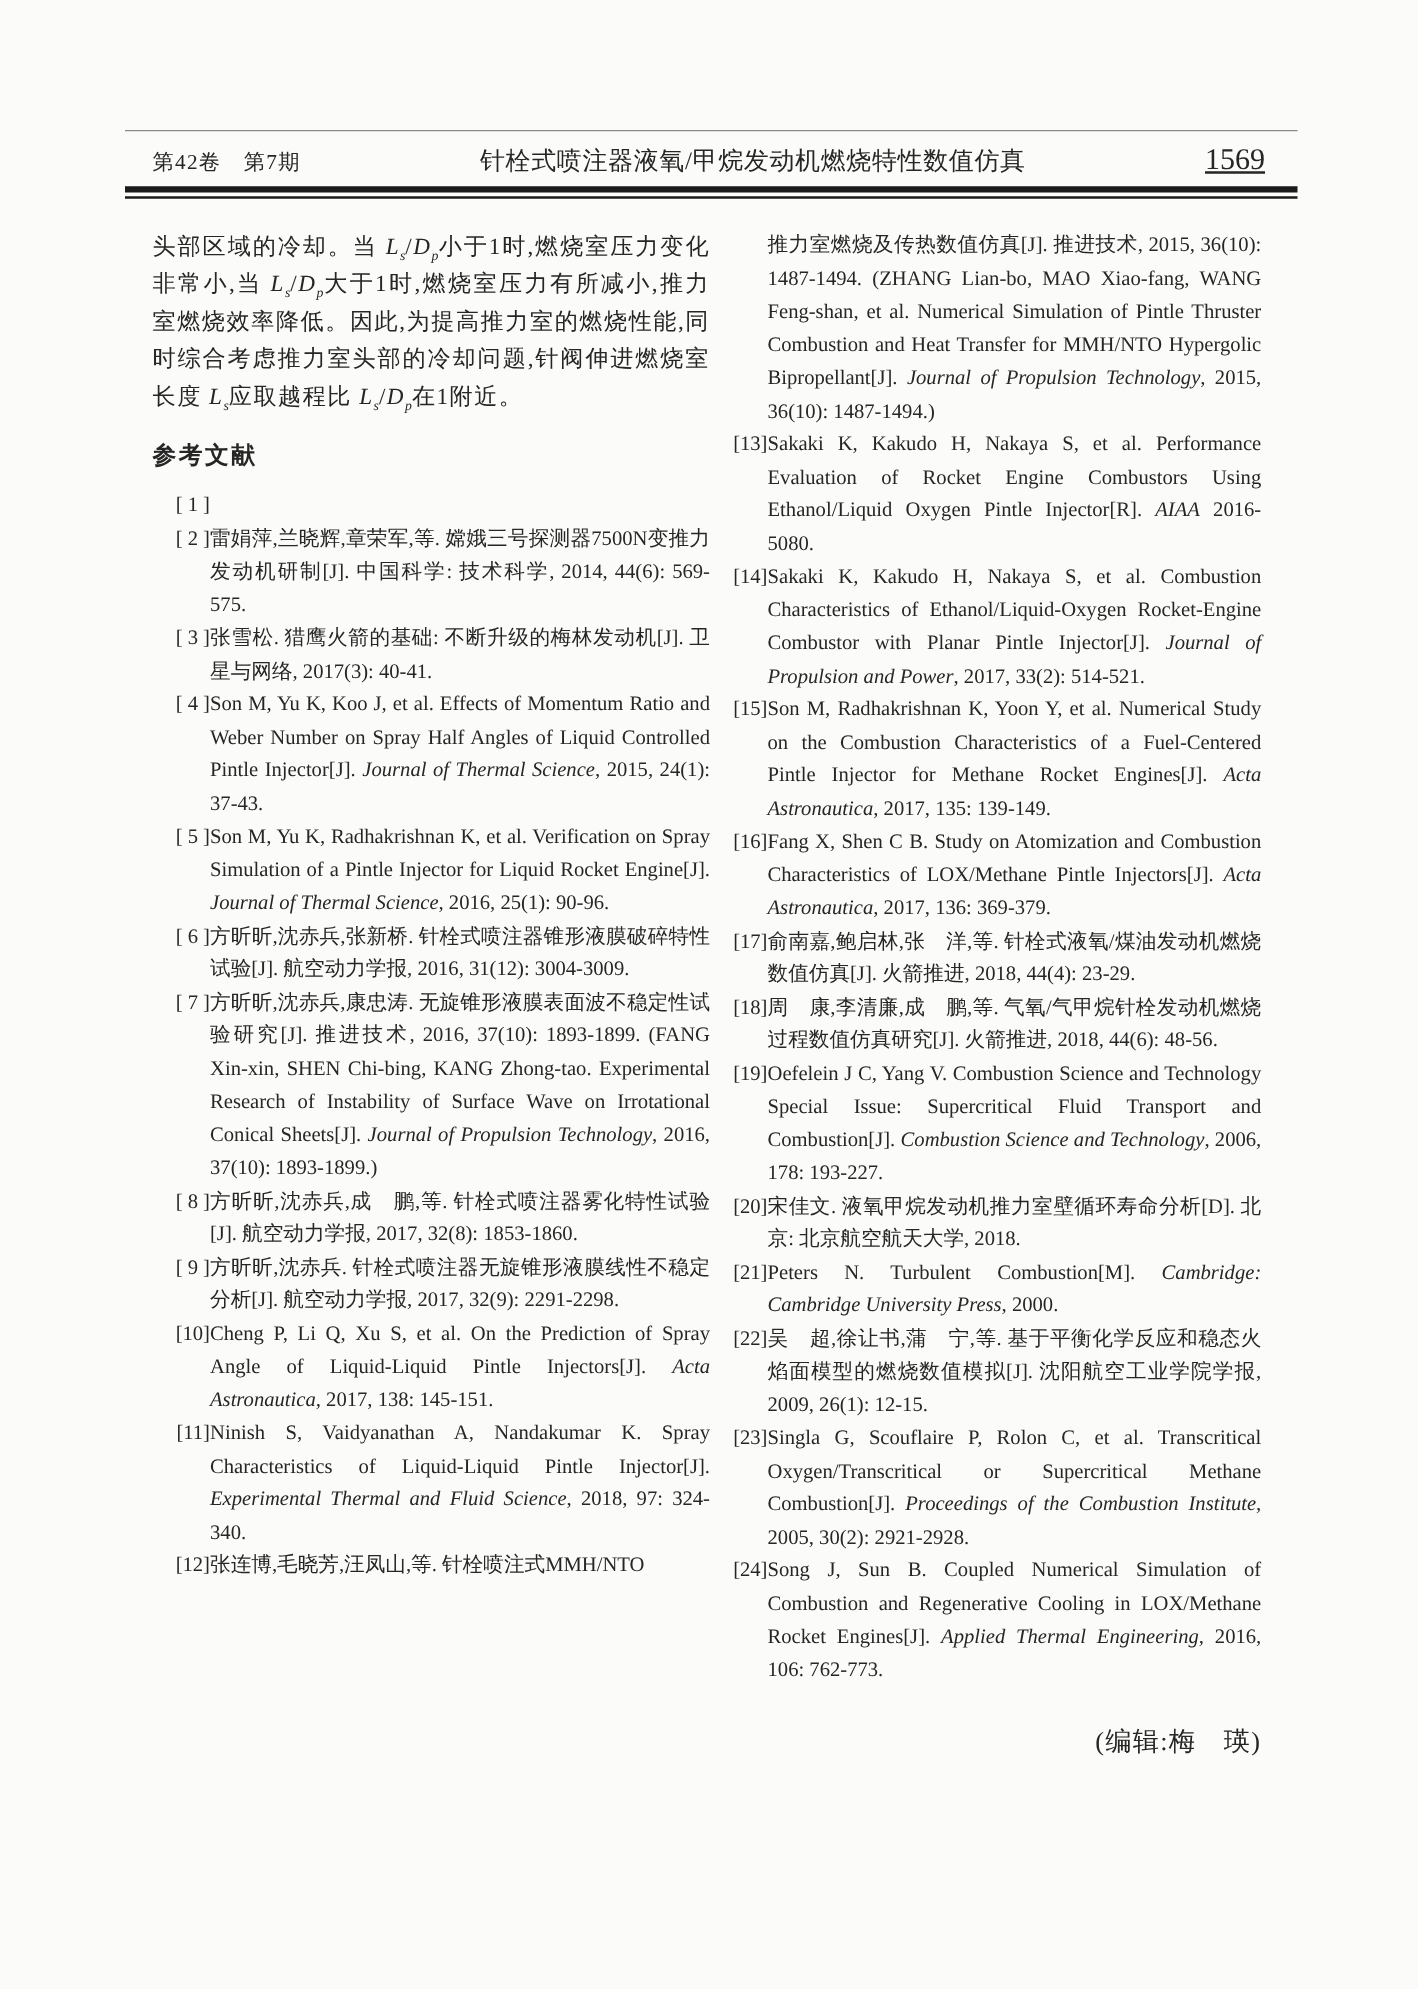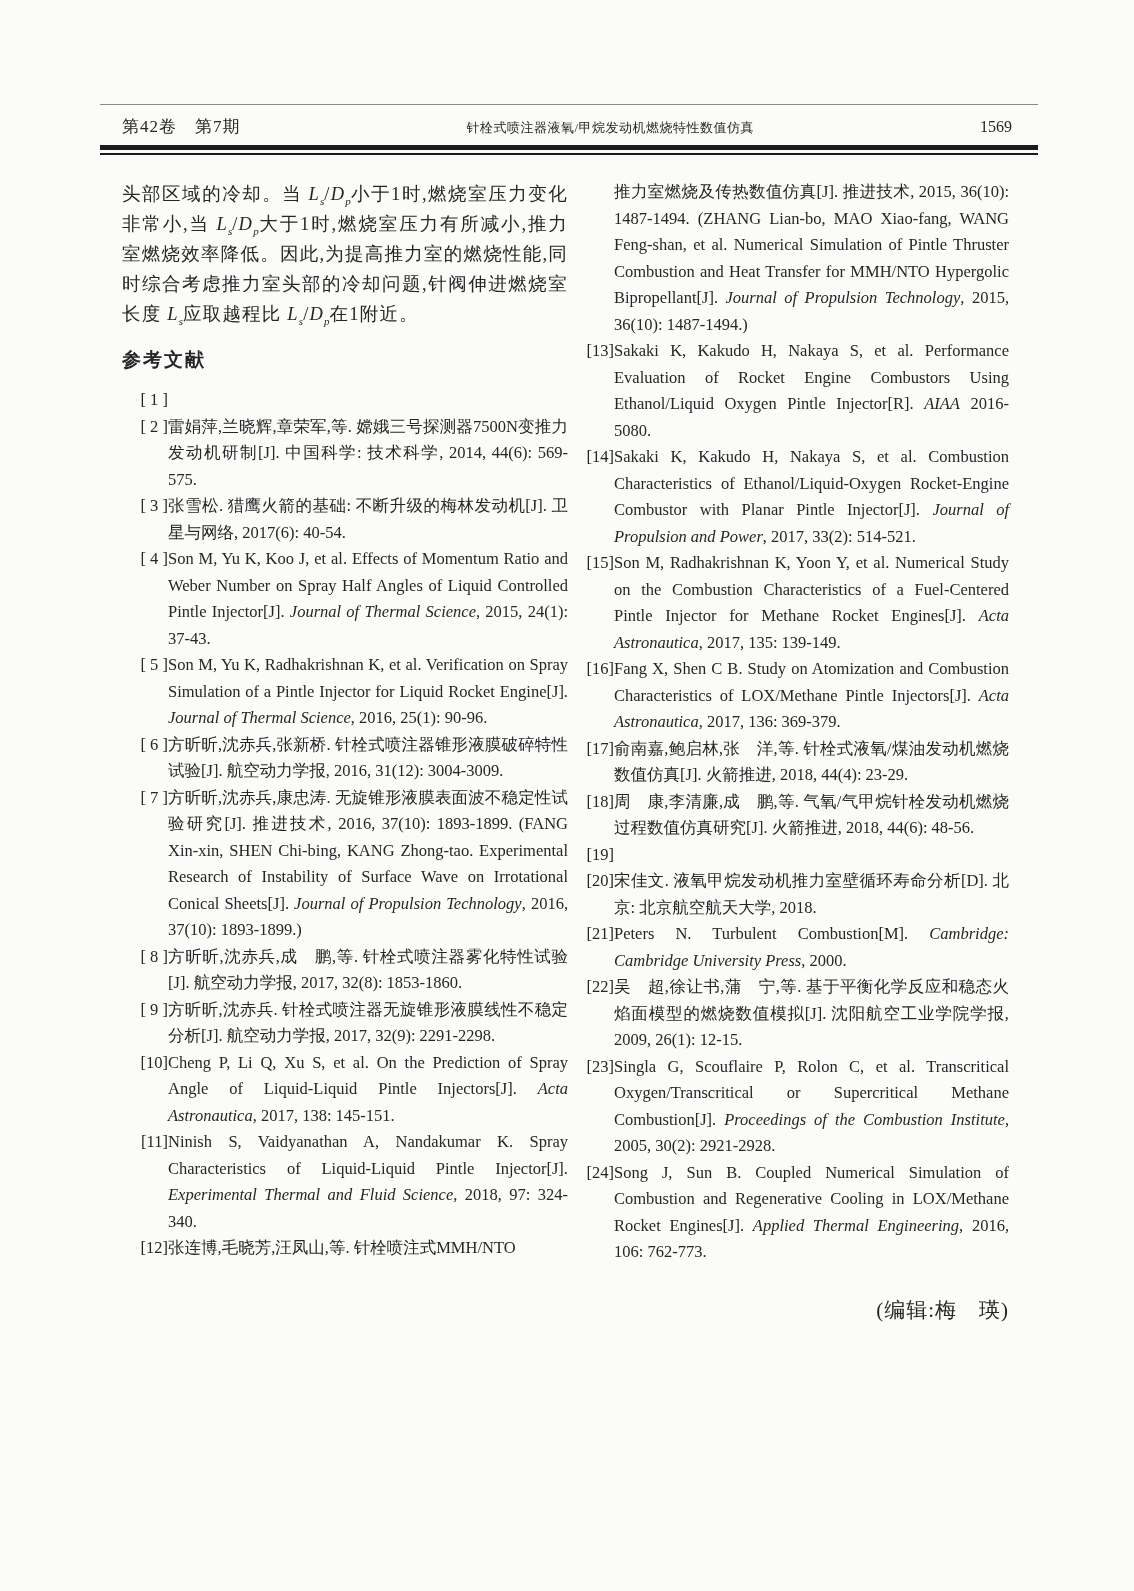--- a/index.html
+++ b/index.html
@@ -7,22 +7,22 @@
     width:1134px;height:1591px;overflow:hidden;
     background:#fbfbf9;color:#262626;
     font-family:"Liberation Serif","DejaVu Serif",serif;
   }
   .page{width:946px;height:1591px;box-sizing:border-box;padding-top:104px;}
   .content{width:938px;margin-left:100px;}
   .top-hairline{height:1px;background:#8a8a8a;}
   .hdr{display:flex;justify-content:space-between;align-items:baseline;
        padding:10px 26px 7px 22px;}
   .hdr-left{font-size:17px;letter-spacing:1px;white-space:nowrap;}
-  .hdr-title{font-size:13px;letter-spacing:0.5px;white-space:nowrap;}
-  .hdr-page{font-size:16px;white-space:nowrap;}
+  .hdr-title{font-size:20px;letter-spacing:0.5px;white-space:nowrap;}
+  .hdr-page{font-size:24px;white-space:nowrap;text-decoration:underline;}
   .rule-thick{height:5px;background:#1b1b1b;}
   .rule-thin{height:2px;background:#1b1b1b;margin-top:3px;}
   .cols{display:flex;padding-left:22px;margin-top:24px;}
   .col-left{width:446px;}
   .col-right{width:441px;}
   .intro{margin:0;font-size:18.5px;line-height:30px;text-align:justify;
          letter-spacing:1.2px;}
   .intro sub,.ref sub{font-size:11px;line-height:0;letter-spacing:0;}
   .it{font-style:italic;}
   .refhead{font-size:19px;font-weight:700;margin:18px 0 14px;letter-spacing:2px;}
@@ -58,21 +58,21 @@
     <span class="ref-label">[ 1 ]</span>
   </div>
 
   <div class="ref">
     <span class="ref-label">[ 2 ]</span>
     <span class="ref-text"><span>雷娟萍,兰晓辉,章荣军,等. 嫦娥三号探测器7500N变推力发动机研制[J]. 中国科学: 技术科学, 2014, 44(6): 569-575.</span></span>
   </div>
 
   <div class="ref">
     <span class="ref-label">[ 3 ]</span>
-    <span class="ref-text"><span>张雪松. 猎鹰火箭的基础: 不断升级的梅林发动机[J]. 卫星与网络, 2017(6): 40-54.</span></span>
+    <span class="ref-text"><span>张雪松. 猎鹰火箭的基础: 不断升级的梅林发动机[J]. 卫星与网络, 2017(3): 40-41.</span></span>
   </div>
 
   <div class="ref">
     <span class="ref-label">[ 4 ]</span>
     <span class="ref-text"><span>Son M, Yu K, Koo J, et al. Effects of Momentum Ratio and Weber Number on Spray Half Angles of Liquid Controlled Pintle Injector[J]. </span><span class="it">Journal of Thermal Science</span><span>, 2015, 24(1): 37-43.</span></span>
   </div>
 
   <div class="ref">
     <span class="ref-label">[ 5 ]</span>
     <span class="ref-text"><span>Son M, Yu K, Radhakrishnan K, et al. Verification on Spray Simulation of a Pintle Injector for Liquid Rocket Engine[J]. </span><span class="it">Journal of Thermal Science</span><span>, 2016, 25(1): 90-96.</span></span>
@@ -146,20 +146,21 @@
     <span class="ref-text"><span>俞南嘉,鲍启林,张　洋,等. 针栓式液氧/煤油发动机燃烧数值仿真[J]. 火箭推进, 2018, 44(4): 23-29.</span></span>
   </div>
 
   <div class="ref">
     <span class="ref-label">[18]</span>
     <span class="ref-text"><span>周　康,李清廉,成　鹏,等. 气氧/气甲烷针栓发动机燃烧过程数值仿真研究[J]. 火箭推进, 2018, 44(6): 48-56.</span></span>
   </div>
 
   <div class="ref">
     <span class="ref-label">[19]</span>
+    <span class="ref-text"><span>Oefelein J C, Yang V. Combustion Science and Technology Special Issue: Supercritical Fluid Transport and Combustion[J]. </span><span class="it">Combustion Science and Technology</span><span>, 2006, 178: 193-227.</span></span>
   </div>
 
   <div class="ref">
     <span class="ref-label">[20]</span>
     <span class="ref-text"><span>宋佳文. 液氧甲烷发动机推力室壁循环寿命分析[D]. 北京: 北京航空航天大学, 2018.</span></span>
   </div>
 
   <div class="ref">
     <span class="ref-label">[21]</span>
     <span class="ref-text"><span>Peters N. Turbulent Combustion[M]. </span><span class="it">Cambridge: Cambridge University Press</span><span>, 2000.</span></span>

